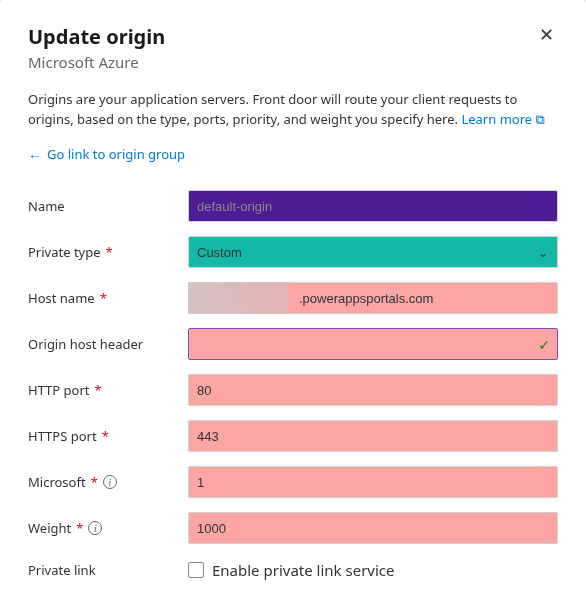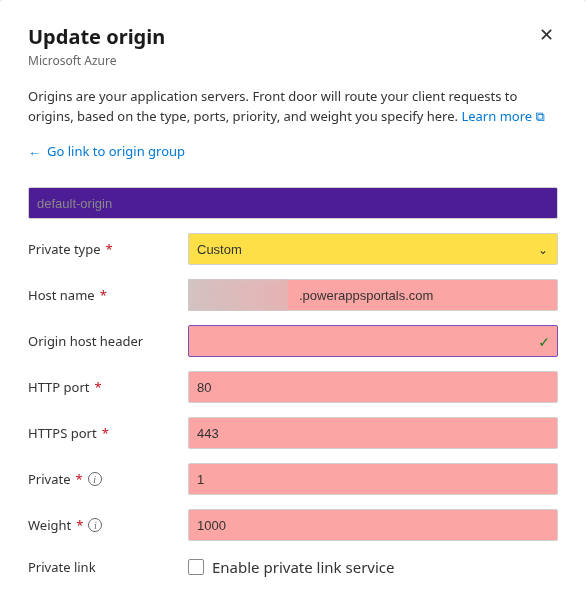--- a/index.html
+++ b/index.html
@@ -27,21 +27,21 @@
       align-items: flex-start;
       margin-bottom: 4px;
     }
     .panel-title {
       font-size: 20px;
       font-weight: 700;
       color: #1a1a1a;
       line-height: 1.3;
     }
     .panel-subtitle {
-      font-size: 12px;
+      font-size: 15px;
       color: #666;
       margin-top: 2px;
       margin-bottom: 14px;
     }
     .close-btn {
       background: none;
       border: none;
       cursor: pointer;
       font-size: 18px;
       color: #333;
@@ -131,21 +131,21 @@
     }
     .select-field {
       width: 100%;
       height: 32px;
       border: 1px solid #d1d1d1;
       border-radius: 2px;
       padding: 0 8px;
       font-size: 13px;
       color: #333;
       outline: none;
-      background: #fde047;
+      background: #14b8a6;
       appearance: none;
       cursor: pointer;
     }
     .chevron-down {
       position: absolute;
       right: 10px;
       top: 50%;
       transform: translateY(-50%);
       pointer-events: none;
       color: #333;
@@ -217,20 +217,21 @@
     </a>
   </p>
 
   <a class="back-link">
     <span>←</span>
     <span>Go link to origin group</span>
   </a>
 
   
   <div class="form-row">
+    <div class="form-label">Name</div>
     <div class="form-control">
       <input class="input-field disabled" type="text" readonly="" value="default-origin" style="">
     </div>
   </div>
 
   
   <div class="form-row">
     <div class="form-label">
       <span>Private type</span>
       <span class="required-star">*</span>
@@ -291,21 +292,21 @@
       <span class="required-star">*</span>
     </div>
     <div class="form-control">
       <input class="input-field" type="text" value="443" style="">
     </div>
   </div>
 
   
   <div class="form-row">
     <div class="form-label">
-      <span>Private</span>
+      <span>Microsoft</span>
       <span class="required-star">*</span>
       <span class="info-icon" title="Priority info">i</span>
     </div>
     <div class="form-control">
       <input class="input-field" type="text" value="1" style="">
     </div>
   </div>
 
   
   <div class="form-row">

